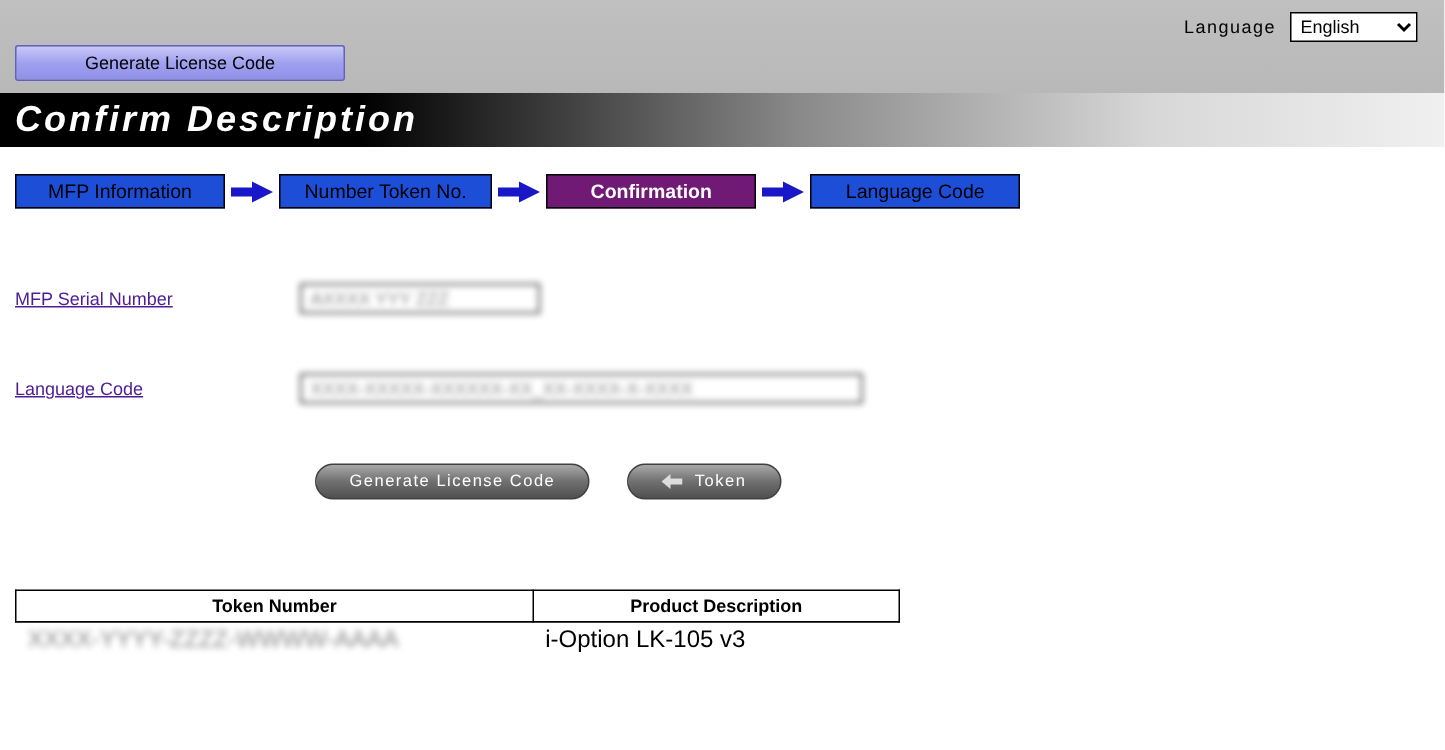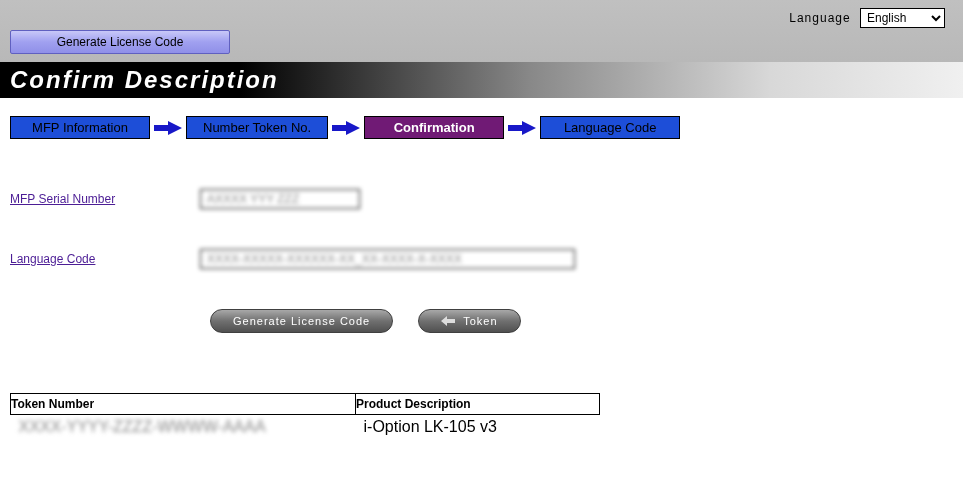--- a/index.html
+++ b/index.html
@@ -135,24 +135,24 @@
       display: inline-block;
     }
     
     .token-table {
       border-collapse: collapse;
       width: 590px;
     }
     .token-table th {
       border: 1px solid #000;
       background: #fff;
-      padding: 3px 0;
+      padding: 3px 12px;
       font-size: 12px;
       font-weight: bold;
-      text-align: left;
+      text-align: center;
     }
     .token-table td {
       padding: 3px 8px;
       font-size: 16px;
     }
     .token-cell { width: 345px; }
     .token-blur {
       filter: blur(2px);
       -webkit-filter: blur(2px);
       color: #888;

